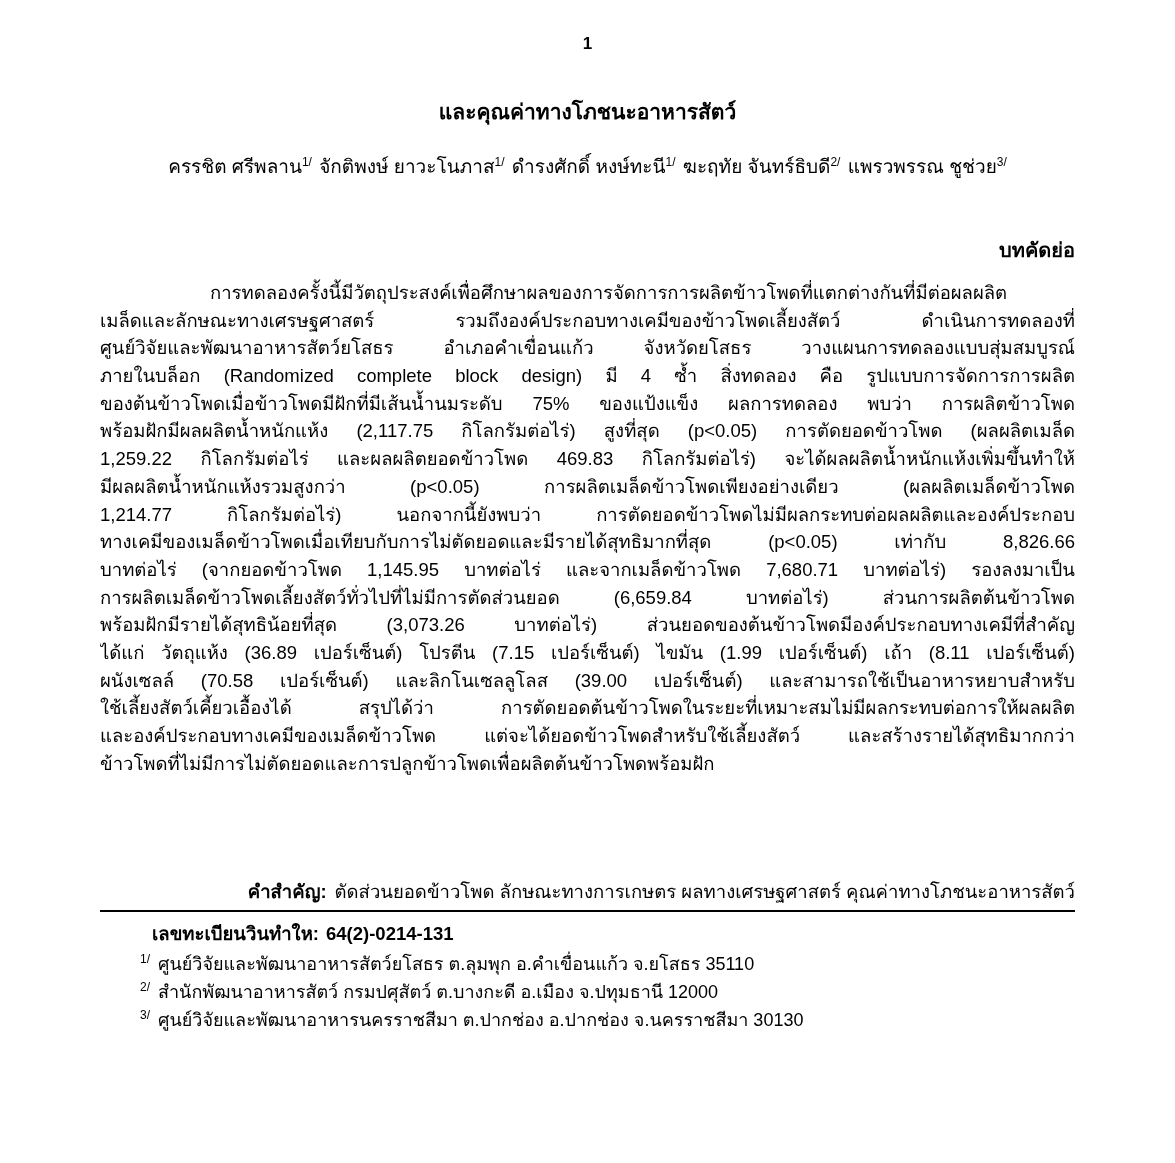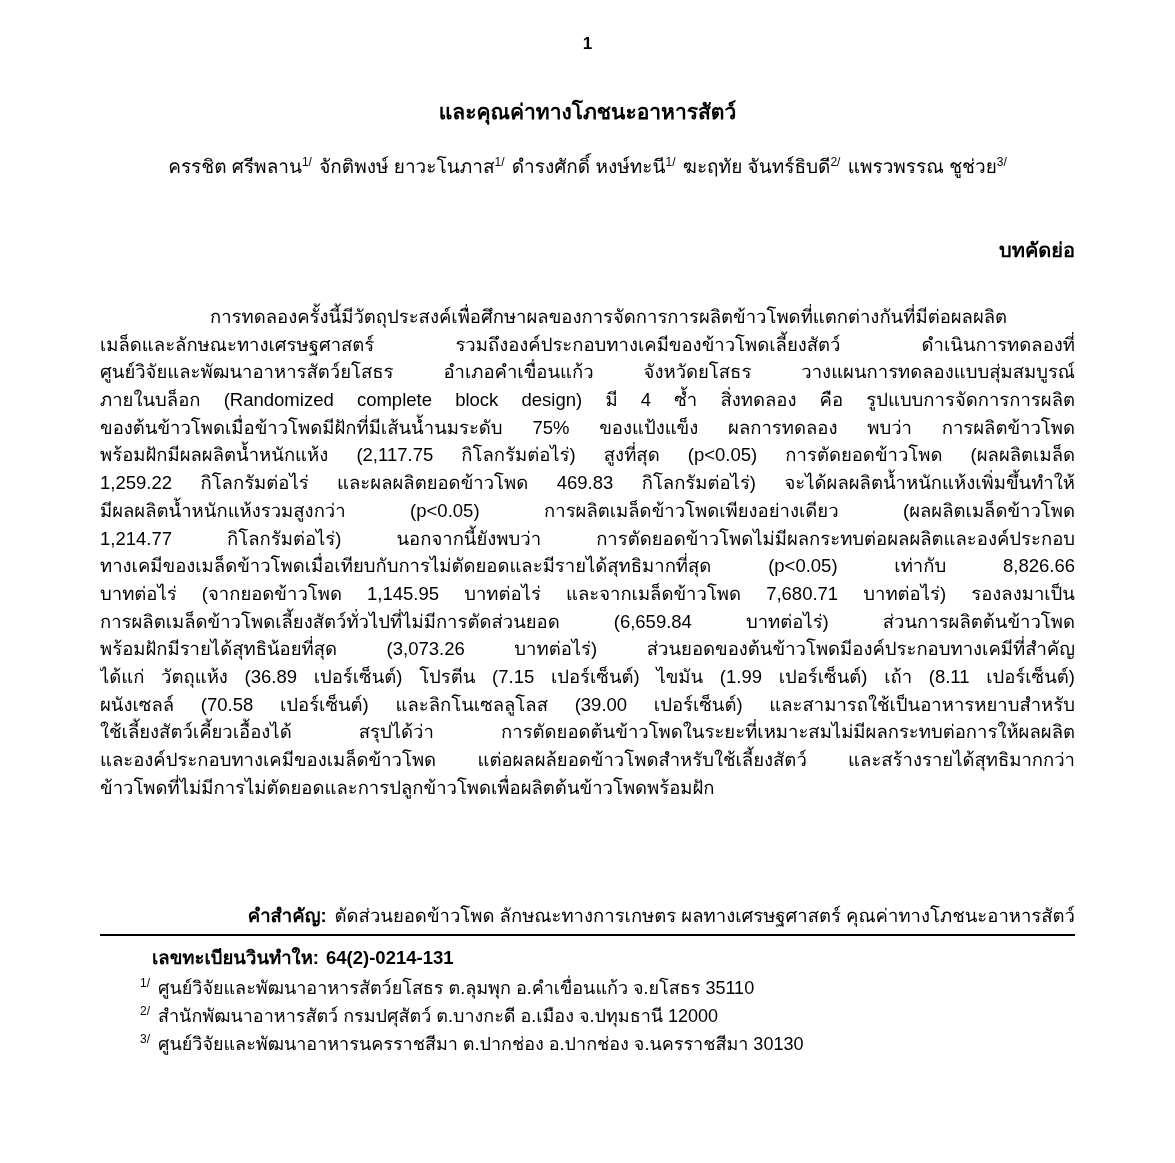--- a/index.html
+++ b/index.html
@@ -43,21 +43,21 @@
     line-height: 0;
   }
   .abstract-heading {
     margin-top: 56px;
     text-align: right;
     font-weight: bold;
     font-size: 20px;
     line-height: 26px;
   }
   .abstract-body {
-    margin-top: 40px;
+    margin-top: 16px;
     font-size: 18.5px;
   }
   .abs-line {
     text-align: justify;
     text-align-last: justify;
     line-height: 27.7px;
     height: 27.7px;
     overflow: hidden;
   }
   .abs-first { text-indent: 110px; }
@@ -128,21 +128,21 @@
     <div class="abs-line">1,259.22 กิโลกรัมต่อไร่ และผลผลิตยอดข้าวโพด 469.83 กิโลกรัมต่อไร่) จะได้ผลผลิตน้ำหนักแห้งเพิ่มขึ้นทำให้</div>
     <div class="abs-line">มีผลผลิตน้ำหนักแห้งรวมสูงกว่า (p&lt;0.05) การผลิตเมล็ดข้าวโพดเพียงอย่างเดียว (ผลผลิตเมล็ดข้าวโพด</div>
     <div class="abs-line">1,214.77 กิโลกรัมต่อไร่) นอกจากนี้ยังพบว่า การตัดยอดข้าวโพดไม่มีผลกระทบต่อผลผลิตและองค์ประกอบ</div>
     <div class="abs-line">ทางเคมีของเมล็ดข้าวโพดเมื่อเทียบกับการไม่ตัดยอดและมีรายได้สุทธิมากที่สุด (p&lt;0.05) เท่ากับ 8,826.66</div>
     <div class="abs-line">บาทต่อไร่ (จากยอดข้าวโพด 1,145.95 บาทต่อไร่ และจากเมล็ดข้าวโพด 7,680.71 บาทต่อไร่) รองลงมาเป็น</div>
     <div class="abs-line">การผลิตเมล็ดข้าวโพดเลี้ยงสัตว์ทั่วไปที่ไม่มีการตัดส่วนยอด (6,659.84 บาทต่อไร่) ส่วนการผลิตต้นข้าวโพด</div>
     <div class="abs-line">พร้อมฝักมีรายได้สุทธิน้อยที่สุด (3,073.26 บาทต่อไร่) ส่วนยอดของต้นข้าวโพดมีองค์ประกอบทางเคมีที่สำคัญ</div>
     <div class="abs-line">ได้แก่ วัตถุแห้ง (36.89 เปอร์เซ็นต์) โปรตีน (7.15 เปอร์เซ็นต์) ไขมัน (1.99 เปอร์เซ็นต์) เถ้า (8.11 เปอร์เซ็นต์)</div>
     <div class="abs-line">ผนังเซลล์ (70.58 เปอร์เซ็นต์) และลิกโนเซลลูโลส (39.00 เปอร์เซ็นต์) และสามารถใช้เป็นอาหารหยาบสำหรับ</div>
     <div class="abs-line">ใช้เลี้ยงสัตว์เคี้ยวเอื้องได้ สรุปได้ว่า การตัดยอดต้นข้าวโพดในระยะที่เหมาะสมไม่มีผลกระทบต่อการให้ผลผลิต</div>
-    <div class="abs-line">และองค์ประกอบทางเคมีของเมล็ดข้าวโพด แต่อผลผล้ยอดข้าวโพดสำหรับใช้เลี้ยงสัตว์ และสร้างรายได้สุทธิมากกว่า</div>
+    <div class="abs-line">และองค์ประกอบทางเคมีของเมล็ดข้าวโพด แต่จะได้ยอดข้าวโพดสำหรับใช้เลี้ยงสัตว์ และสร้างรายได้สุทธิมากกว่า</div>
     <div class="abs-line abs-last">ข้าวโพดที่ไม่มีการไม่ตัดยอดและการปลูกข้าวโพดเพื่อผลิตต้นข้าวโพดพร้อมฝัก</div>
   </div>
 
   <div class="keywords-line">
     <span class="keywords-label">คำสำคัญ:</span><span class="keywords-text">ตัดส่วนยอดข้าวโพด ลักษณะทางการเกษตร ผลทางเศรษฐศาสตร์ คุณค่าทางโภชนะอาหารสัตว์</span>
   </div>
 
   <hr class="keywords-rule">
 
   <div class="registration">

